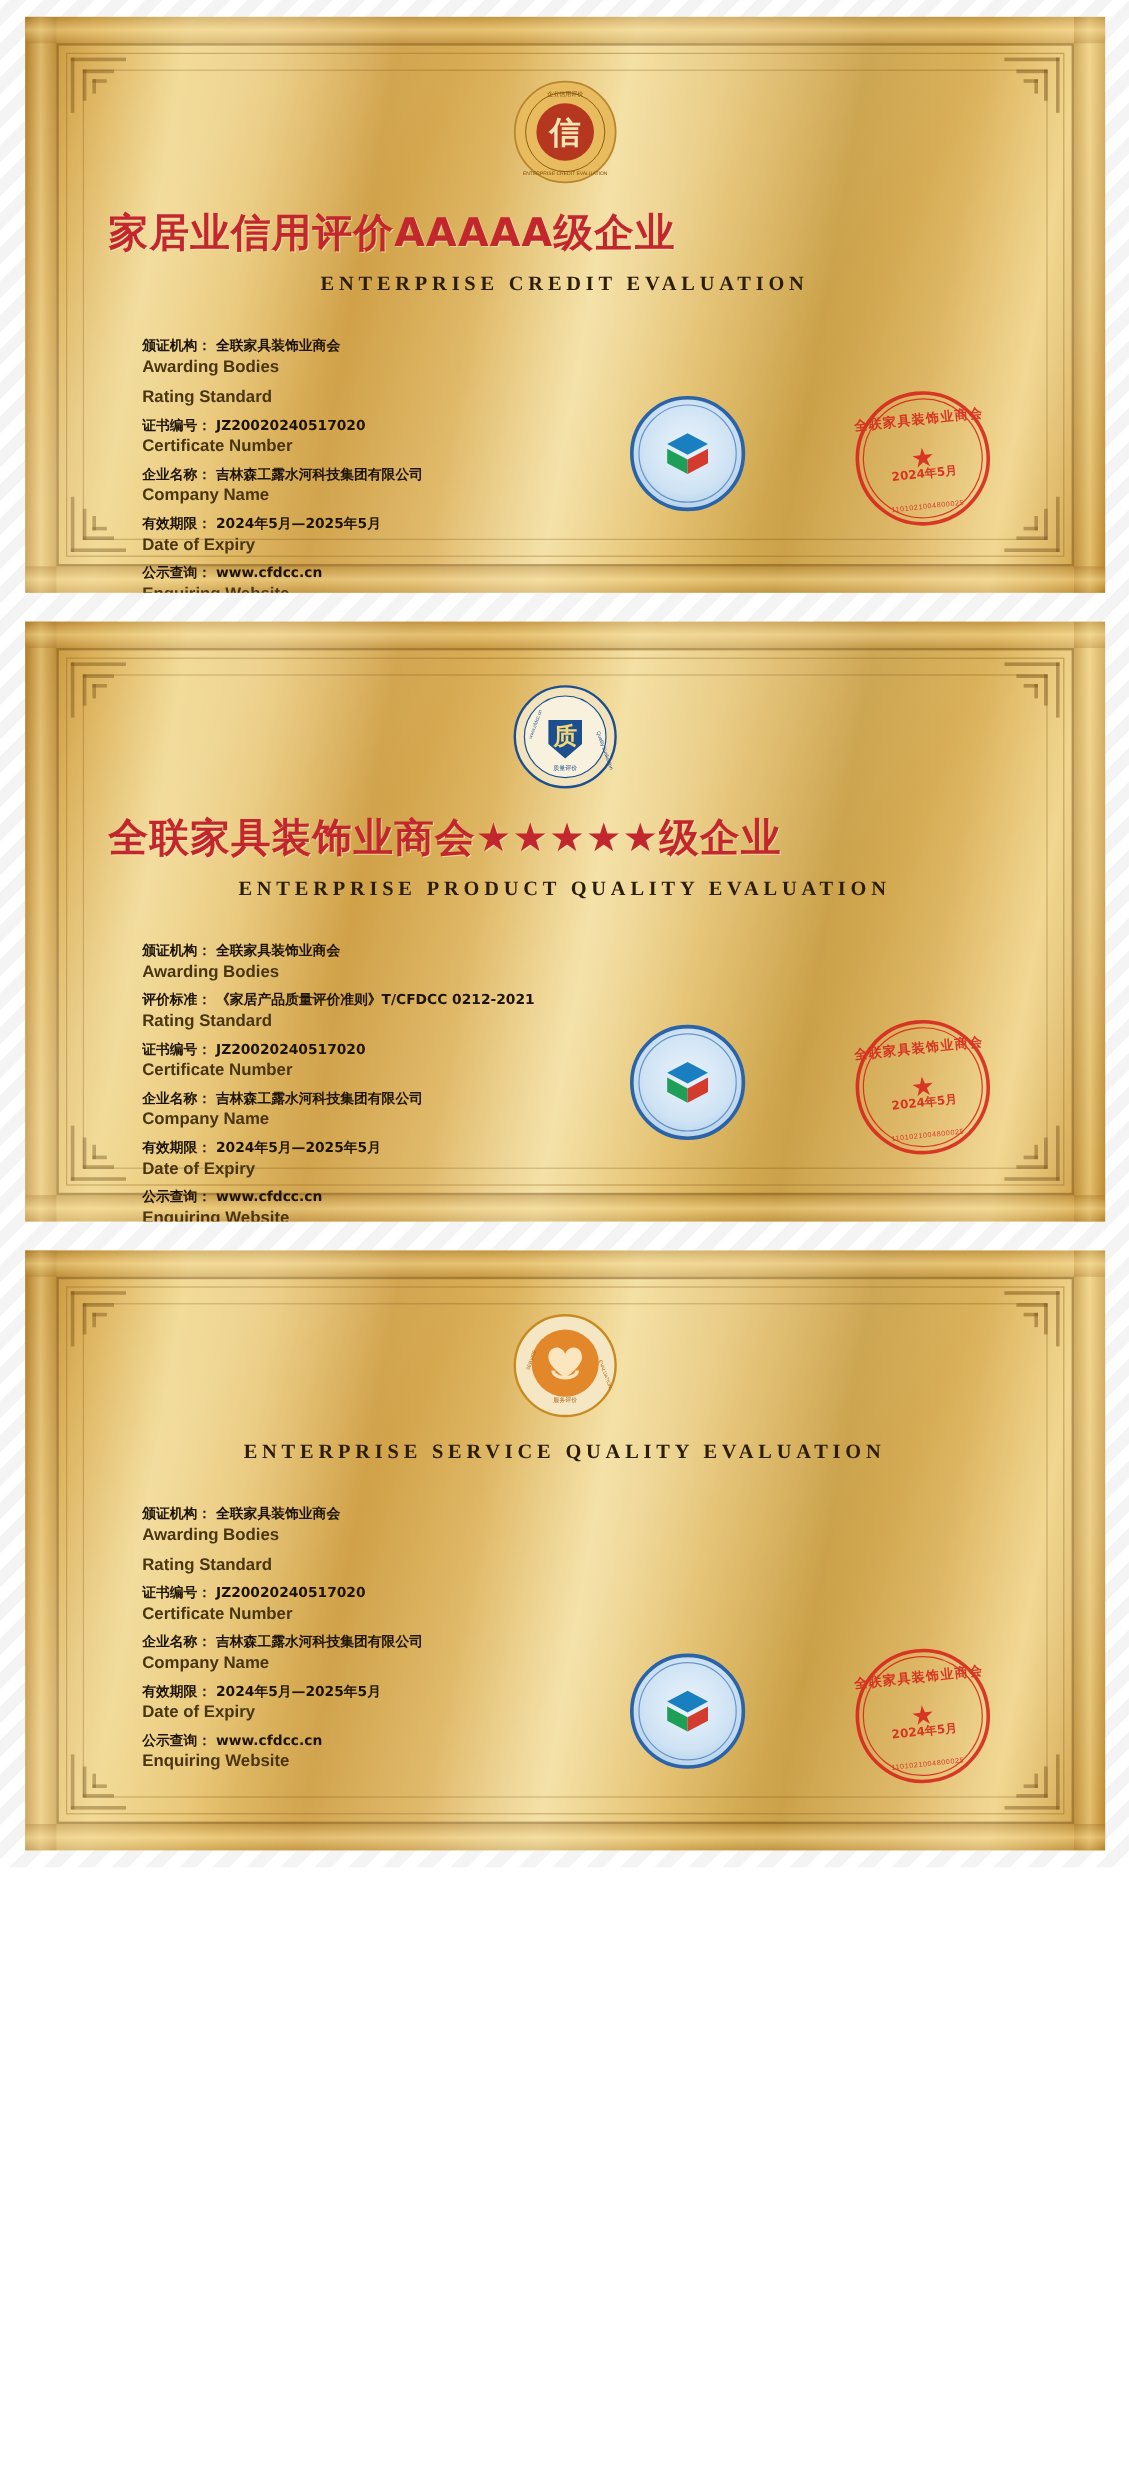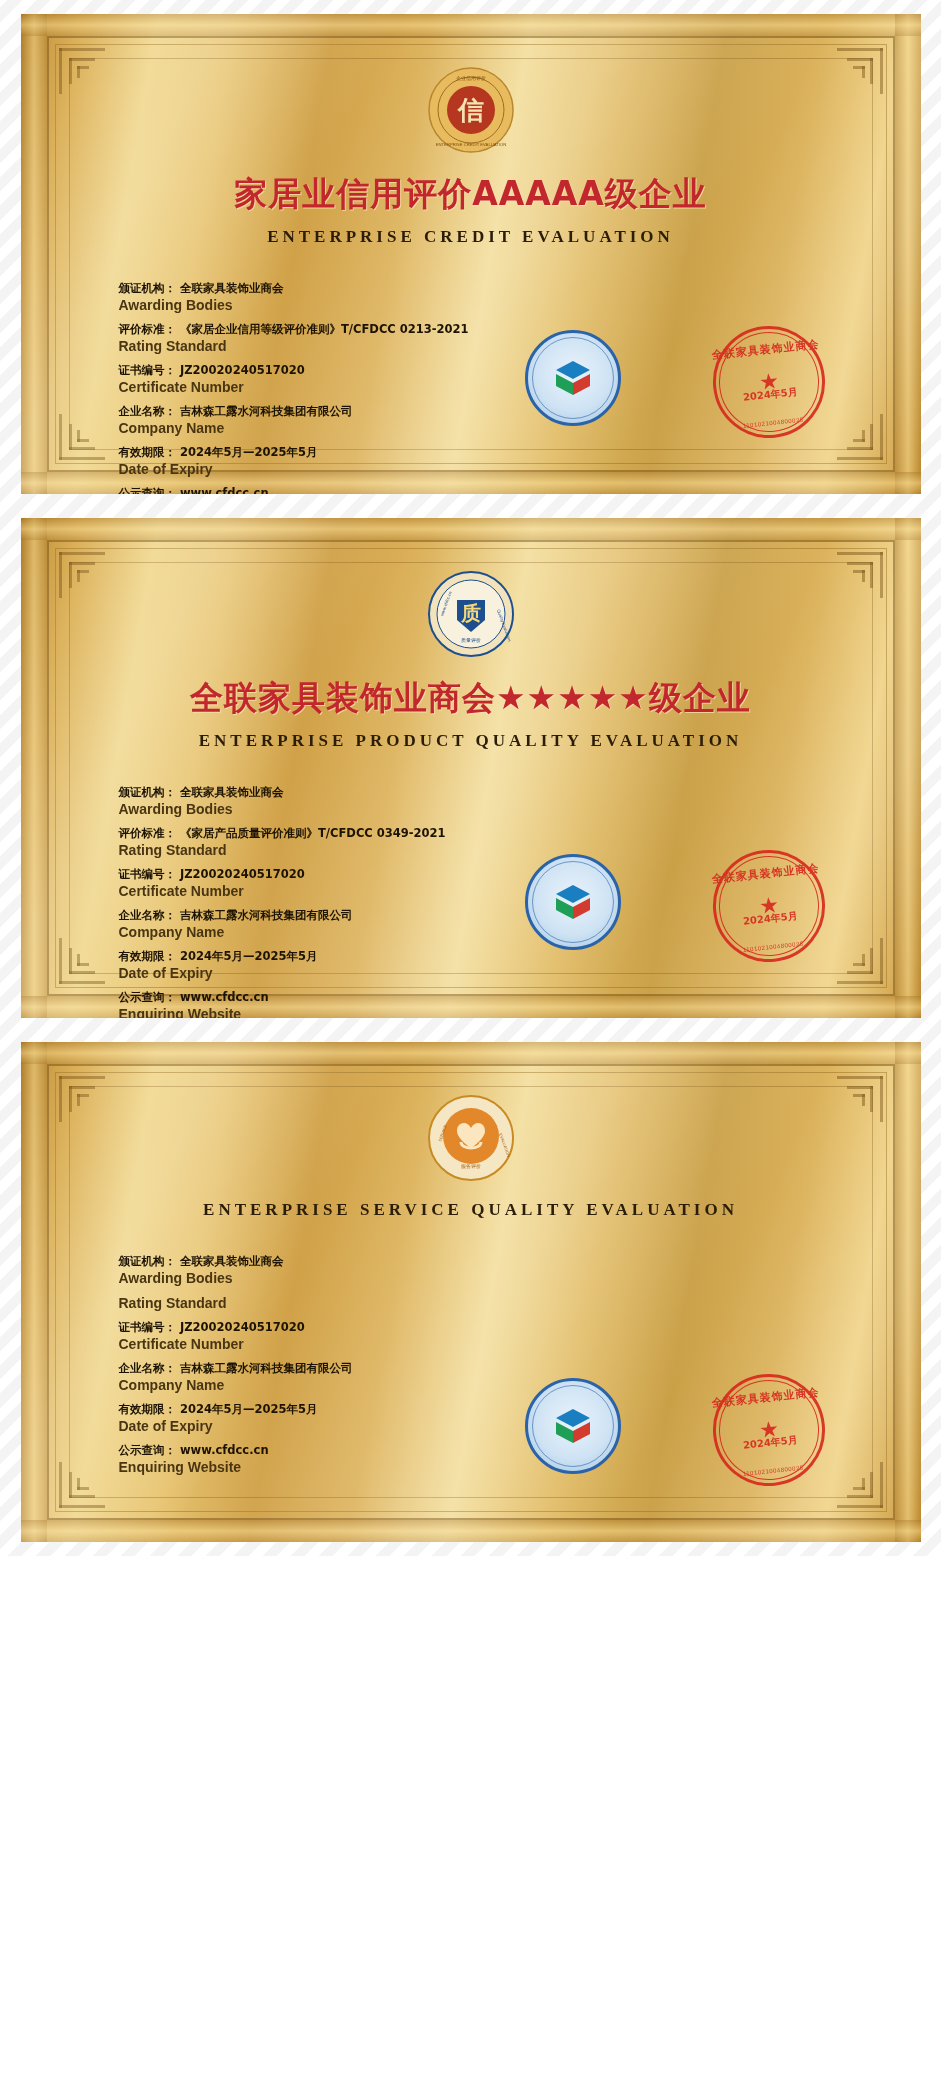--- a/index.html
+++ b/index.html
@@ -134,21 +134,21 @@
   }
 
   .emblem-row {
     display: flex;
     justify-content: center;
     align-items: flex-start;
     height: 96px;
   }
 
   .title-cn {
-    text-align: center;
+    text-align: left;
     font-family: "DejaVu Sans", "Liberation Sans", sans-serif;
     font-weight: bold;
     font-size: 33px;
     letter-spacing: 1px;
     color: #c1272d;
     text-shadow: 1px 1px 0 rgba(255,230,180,0.7);
     margin-top: 10px;
   }
   .title-en {
     text-align: center;
@@ -344,21 +344,20 @@
 
       <div class="title-cn">家居业信用评价AAAAA级企业</div>
       <div class="title-en">ENTERPRISE CREDIT EVALUATION</div>
 
       <div class="fields">
         <div class="field">
           <div class="line1"><span class="lbl">颁证机构：</span><span class="val">全联家具装饰业商会</span></div>
           <div class="line2">Awarding Bodies</div>
         </div>
         <div class="field">
-          <div class="line1"><span class="lbl">评价标准：</span><span class="val">《家居企业信用等级评价准则》T/CFDCC 0213-2021</span></div>
           <div class="line2">Rating Standard</div>
         </div>
         <div class="field">
           <div class="line1"><span class="lbl">证书编号：</span><span class="val">JZ20020240517020</span></div>
           <div class="line2">Certificate Number</div>
         </div>
         <div class="field">
           <div class="line1"><span class="lbl">企业名称：</span><span class="val">吉林森工露水河科技集团有限公司</span></div>
           <div class="line2">Company Name</div>
         </div>
@@ -457,21 +456,21 @@
 
       <div class="title-cn">全联家具装饰业商会★★★★★级企业</div>
       <div class="title-en">ENTERPRISE PRODUCT QUALITY EVALUATION</div>
 
       <div class="fields">
         <div class="field">
           <div class="line1"><span class="lbl">颁证机构：</span><span class="val">全联家具装饰业商会</span></div>
           <div class="line2">Awarding Bodies</div>
         </div>
         <div class="field">
-          <div class="line1"><span class="lbl">评价标准：</span><span class="val">《家居产品质量评价准则》T/CFDCC 0349-2021</span></div>
+          <div class="line1"><span class="lbl">评价标准：</span><span class="val">《家居产品质量评价准则》T/CFDCC 0212-2021</span></div>
           <div class="line2">Rating Standard</div>
         </div>
         <div class="field">
           <div class="line1"><span class="lbl">证书编号：</span><span class="val">JZ20020240517020</span></div>
           <div class="line2">Certificate Number</div>
         </div>
         <div class="field">
           <div class="line1"><span class="lbl">企业名称：</span><span class="val">吉林森工露水河科技集团有限公司</span></div>
           <div class="line2">Company Name</div>
         </div>

